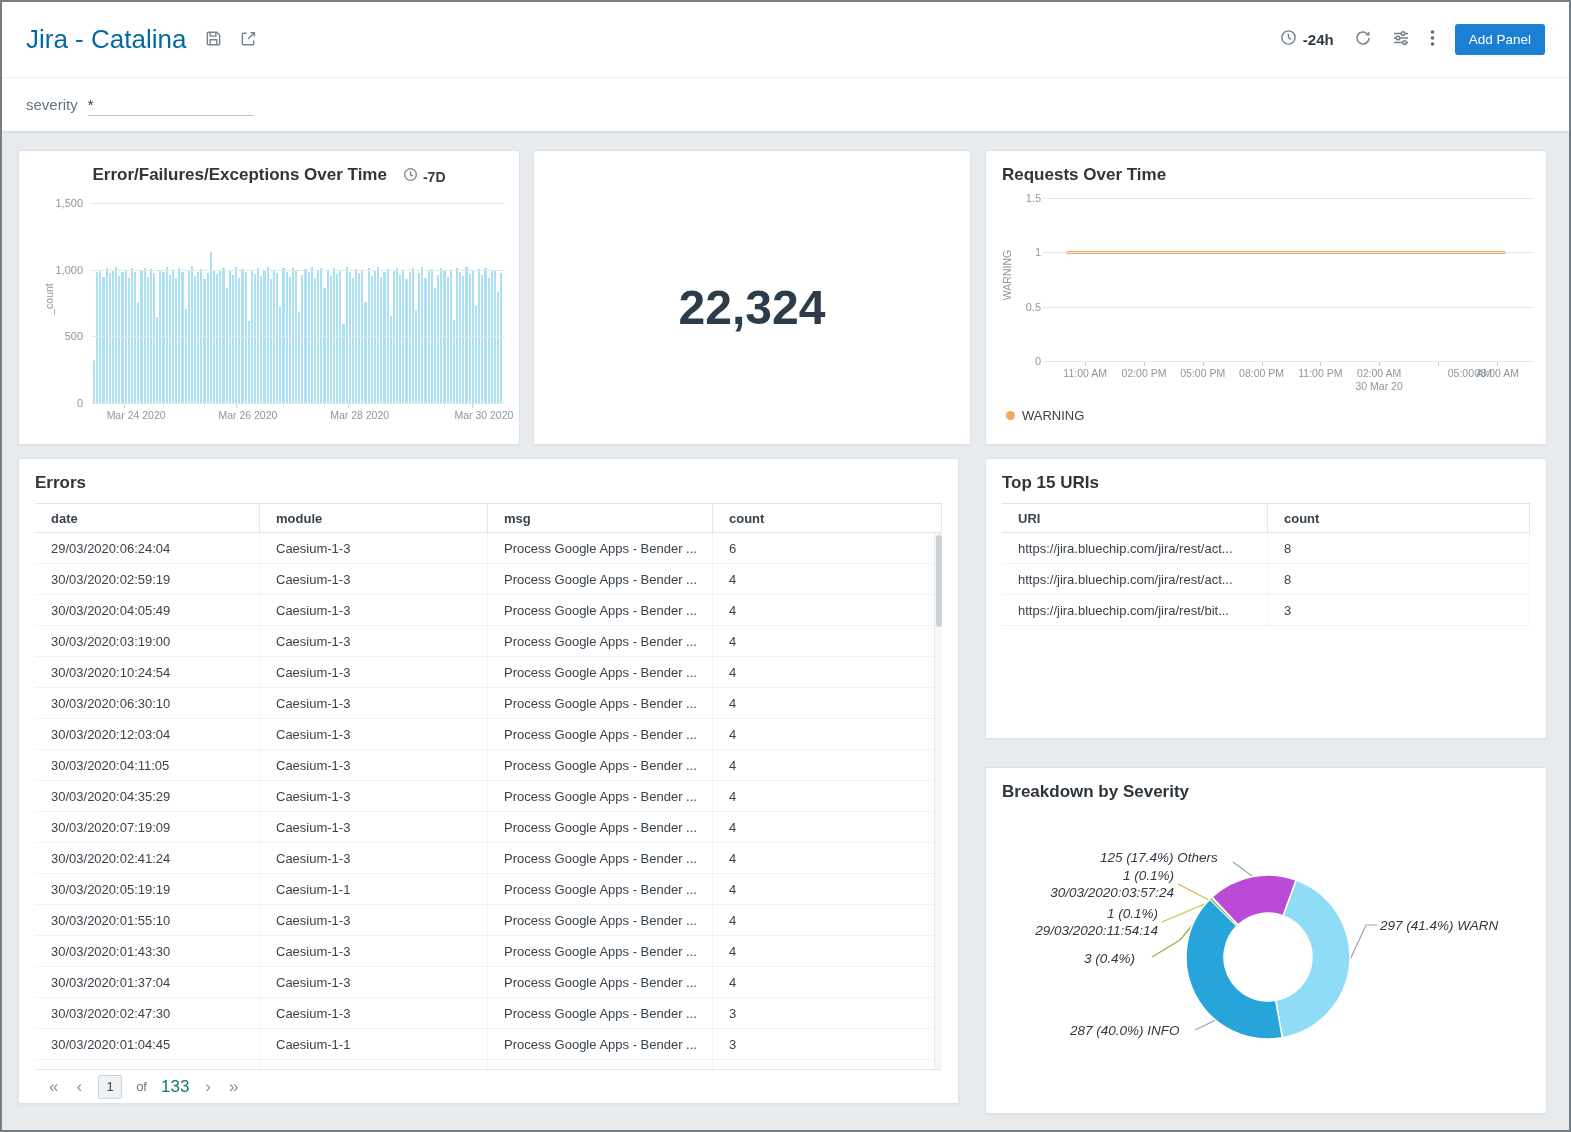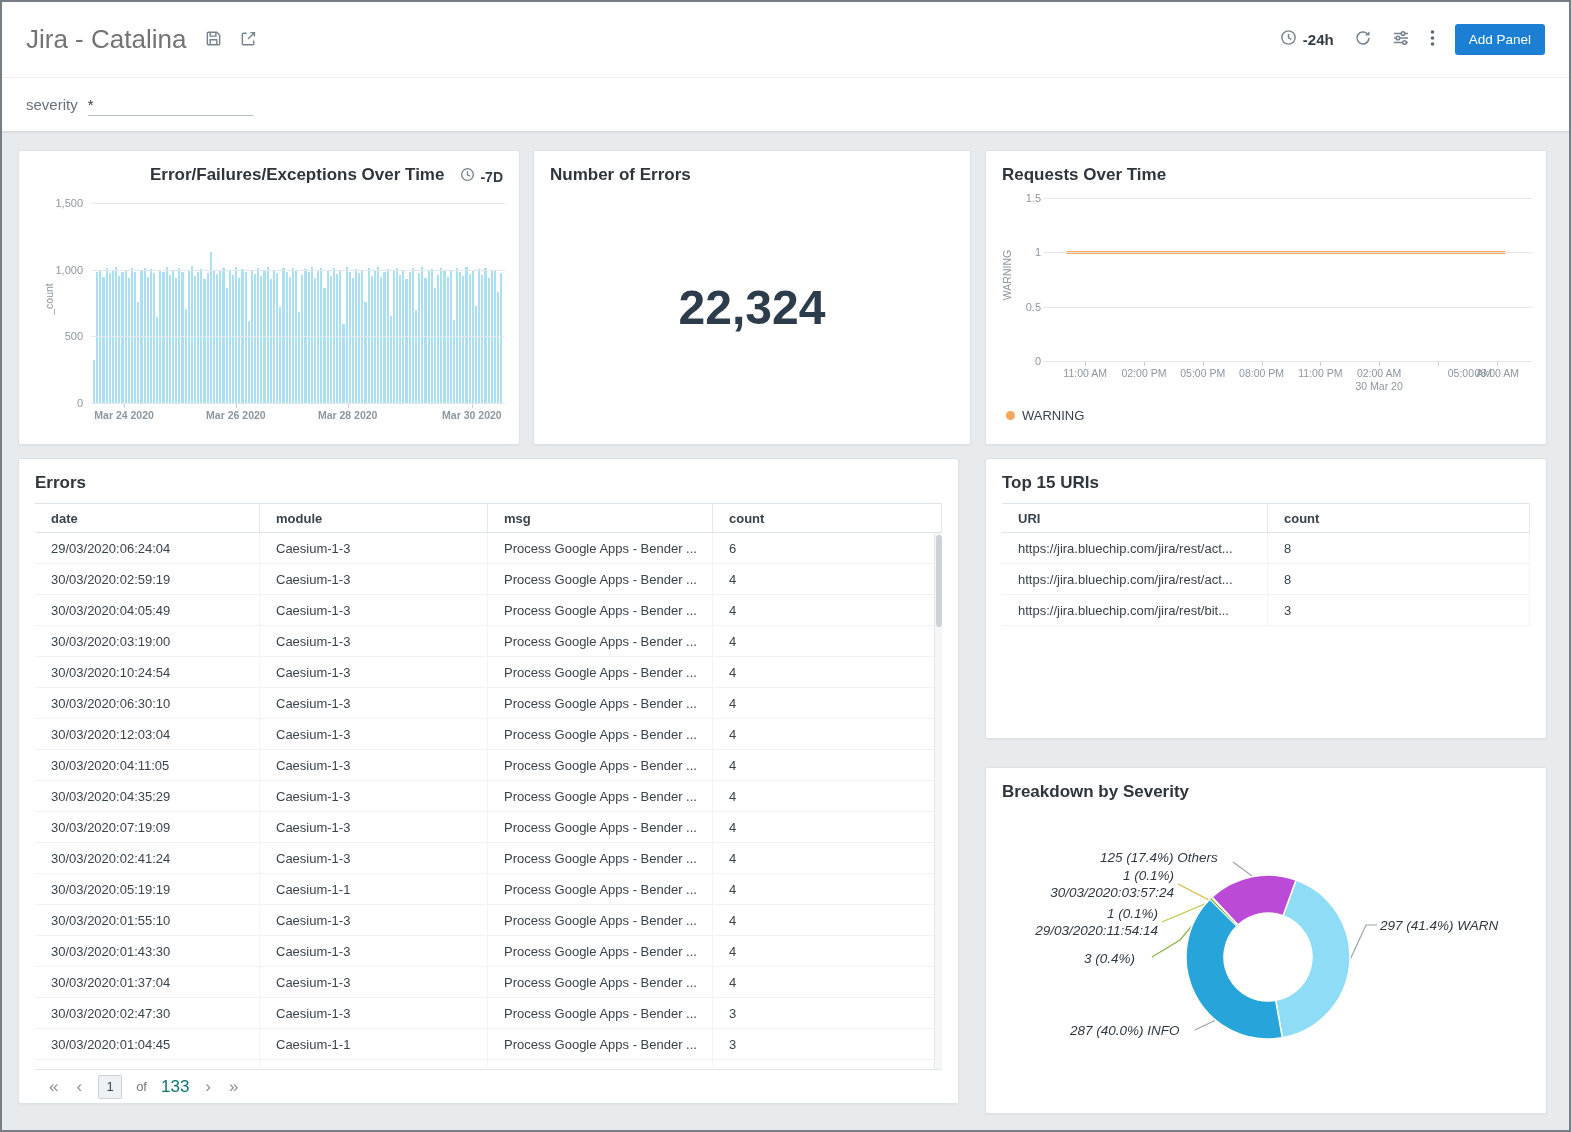--- a/index.html
+++ b/index.html
@@ -8,21 +8,21 @@
     position:relative; width:1571px; height:1132px;
     background:#e7ebee; border:2px solid #757d85; overflow:hidden;
     font-family:"Liberation Sans", sans-serif; color:#39434c;
   }
 
   
   .topbar {
     height:76px; background:#fff; display:flex; align-items:center;
     padding:0 24px; border-bottom:1px solid #eceff1;
   }
-  .app-title { font-size:26px; color:#737373; font-weight:400; margin-right:18px; }
+  .app-title { font-size:26px; color:#0369a1; font-weight:400; margin-right:18px; }
   .title-icons { display:flex; gap:16px; align-items:center; }
   .icon-btn { display:flex; align-items:center; justify-content:center; cursor:pointer; background:none; border:none; padding:0; }
   .topbar-right { margin-left:auto; display:flex; align-items:center; gap:20px; }
   .time-range { display:flex; align-items:center; gap:6px; }
   .time-range-text { font-size:15px; font-weight:700; color:#333c44; }
   .add-panel-btn {
     border:none; border-radius:3px; color:#fff; font-size:13.5px;
     padding:8px 14px; cursor:pointer; font-family:inherit;
   }
 
@@ -37,21 +37,21 @@
     width:165px; border:none; border-bottom:1px solid #b6bec5; background:transparent;
     font-size:15px; color:#2f3942; padding:2px 0; outline:none; font-family:inherit;
   }
 
   
   .panel {
     position:absolute; background:#fff; border:1px solid #dde2e6; border-radius:2px;
     box-shadow:0 1px 2px rgba(0,0,0,.04);
   }
   .panel-title { margin:0; padding:14px 16px 0; font-size:17px; font-weight:700; color:#2e353b; }
-  .panel-head { display:flex; align-items:flex-start; justify-content:flex-end; }
+  .panel-head { display:flex; align-items:flex-start; justify-content:center; }
   .mini-range { display:flex; align-items:center; gap:5px; padding:16px 16px 0 0; }
   .mini-range-text { font-size:14px; font-weight:700; color:#333c44; }
 
   #panel-errors-time { left:16px; top:148px; width:502px; height:295px; }
   #panel-num-errors  { left:531px; top:148px; width:438px; height:295px; }
   #panel-requests    { left:983px; top:148px; width:562px; height:295px; }
   #panel-errors      { left:16px;  top:456px; width:941px; height:646px; }
   #panel-uris        { left:983px; top:456px; width:562px; height:281px; }
   #panel-severity    { left:983px; top:765px; width:562px; height:347px; }
 
@@ -61,21 +61,21 @@
   .xtick { position:absolute; transform:translateX(-50%); font-size:10.5px; color:#8d979f; white-space:nowrap; }
   .xsub  { position:absolute; transform:translateX(-50%); font-size:10.5px; color:#8d979f; top:13px; white-space:nowrap; }
   .xmark { position:absolute; bottom:-5px; width:1px; height:4px; background:#c9cfd5; }
   .rot-label { position:absolute; font-size:10.5px; color:#8d979f; transform:rotate(-90deg); transform-origin:center; white-space:nowrap; }
 
   
   #c1-ylabels { position:absolute; left:0; top:52px; width:64px; height:200px; }
   #c1-plot { position:absolute; left:72px; top:52px; width:414px; height:200px; }
   #c1-bars { position:absolute; left:2px; right:2px; top:0; bottom:0; display:flex; align-items:flex-end; gap:1px; }
   .bar { flex:1 1 0; min-width:0; }
-  #c1-xticks { position:absolute; left:72px; width:414px; top:258px; height:16px;font-weight:bold; }
+  #c1-xticks { position:absolute; left:84px; width:414px; top:258px; height:16px; }
   #c1-ylab { left:14px; top:142px; }
 
   
   #c3-ylabels { position:absolute; left:0; top:47px; width:55px; height:163px; }
   #c3-plot { position:absolute; left:57px; top:47px; width:490px; height:163px; }
   #c3-line { position:absolute; height:3px; border-radius:2px; }
   #c3-xticks { position:absolute; left:57px; width:490px; top:216px; height:28px; }
   #c3-ylab { left:-4px; top:118px; }
   .legend { position:absolute; left:20px; top:257px; display:flex; align-items:center; gap:7px; }
   .legend-dot { width:9px; height:9px; border-radius:50%; }
@@ -375,21 +375,20 @@
       </div>
     <div id="c1-xticks">
         <div class="xtick" style="left: 8%;">Mar 24 2020</div>
         <div class="xtick" style="left: 35%;">Mar 26 2020</div>
         <div class="xtick" style="left: 62%;">Mar 28 2020</div>
         <div class="xtick" style="left: 92%;">Mar 30 2020</div>
       </div>
   </div>
 
   <div class="panel" id="panel-num-errors">
-    <h2 class="panel-title">Number of Errors</h2>
     <div class="big-number-wrap">
       <div class="big-number">22,324</div>
     </div>
   </div>
 
   <div class="panel" id="panel-requests">
     <h2 class="panel-title">Requests Over Time</h2>
     <div class="rot-label" id="c3-ylab">WARNING</div>
     <div id="c3-ylabels">
         <div class="ytick" style="top: 0%;">1.5</div>

